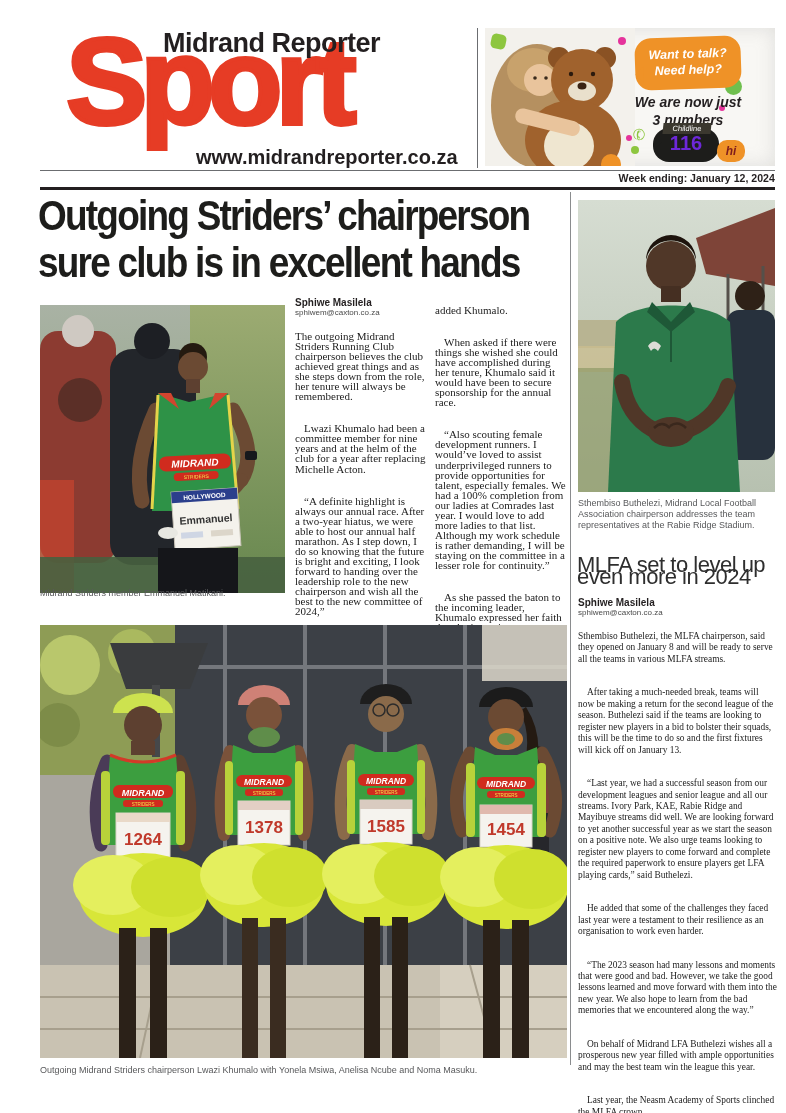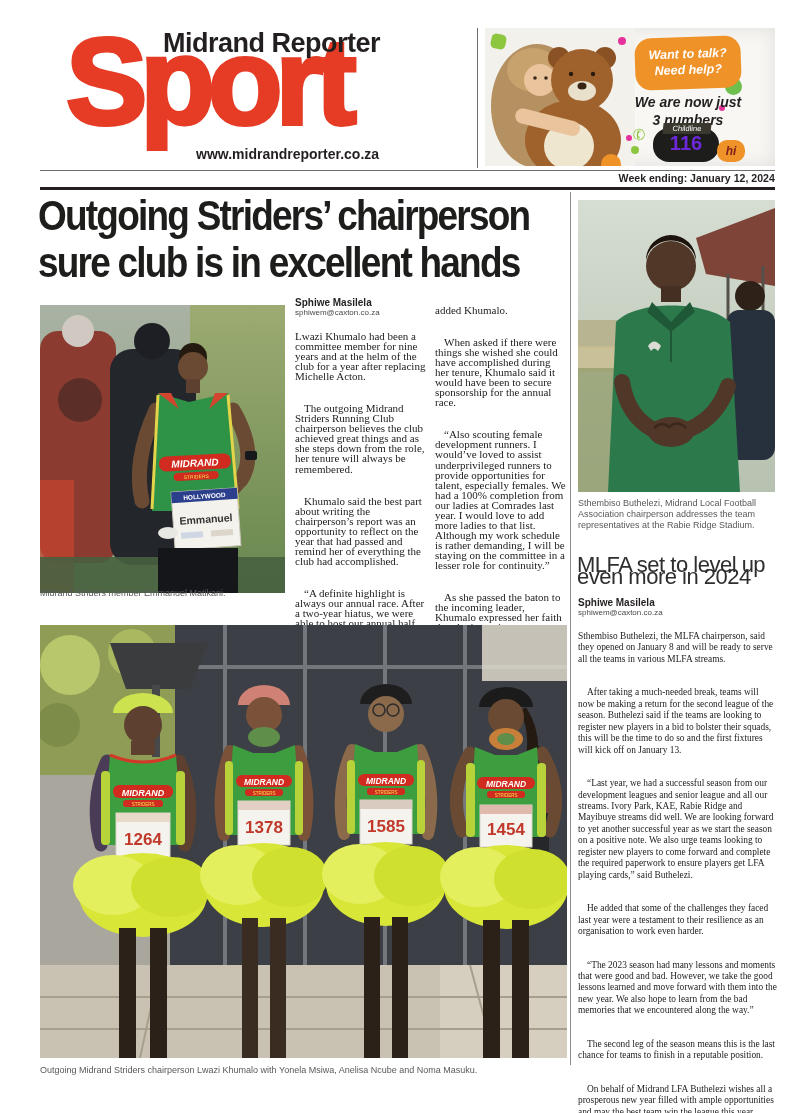--- a/index.html
+++ b/index.html
@@ -7,21 +7,21 @@
           font-family:"Liberation Serif", serif; color:#1a1a1a; }
   .abs { position:absolute; }
 
   
   .pub-name   { left:163px; top:28px; font-family:"Liberation Sans",sans-serif; font-weight:bold;
                 font-size:27px; letter-spacing:-0.5px; color:#231f20; }
   .sport-logo { left:66px; top:18px; font-family:"Liberation Sans",sans-serif; font-weight:bold;
                 font-size:122px; line-height:1.05; letter-spacing:-7px; color:#e63c25;
                 -webkit-text-stroke:4px #e63c25; }
   .site-url   { left:196px; top:146px; font-family:"Liberation Sans",sans-serif; font-weight:bold;
-                font-size:14px; color:#231f20;text-align:right; }
+                font-size:20px; color:#231f20;text-align:right; }
   .mast-divider { left:477px; top:28px; height:140px; width:0; border-left:1.5px solid #6b6d70; }
 
   
   .ad { left:485px; top:28px; width:290px; height:138px; background:#f8f7f4; overflow:hidden;
         box-shadow:inset 0 0 18px rgba(150,150,150,.25); }
   .ad * { position:absolute; }
   .dot { border-radius:50%; }
   .ad-bubble { left:150px; top:9px; width:106px; height:52px; background:#ef9227; border-radius:16px;
                transform:rotate(-2deg); color:#fff; font-family:"Liberation Sans",sans-serif;
                font-weight:bold; font-style:italic; font-size:12.5px; text-align:center; line-height:1.25;
@@ -200,23 +200,22 @@
       </g>
     </svg>
   </div>
   <div class="abs caption cap1">Midrand Striders member Emmanuel Matikani.</div>
 
   <div class="abs by-main">
     <div class="byline-name">Sphiwe Masilela</div>
     <div class="byline-email">sphiwem@caxton.co.za</div>
   </div>
   <div class="abs textcol col-main col1">
+      <p>The outgoing Midrand Striders Running Club chairperson believes the club achieved great things and as she steps down from the role, her tenure will always be remembered.</p>
       <p>Lwazi Khumalo had been a committee member for nine years and at the helm of the club for a year after replacing Michelle Acton.</p>
-      <p>The outgoing Midrand Striders Running Club chairperson believes the club achieved great things and as she steps down from the role, her tenure will always be remembered.</p>
-      <p>Khumalo said the best part about writing the chairperson’s report was an opportunity to reflect on the year that had passed and remind her of everything the club had accomplished.</p>
       <p>“A definite highlight is always our annual race. After a two-year hiatus, we were able to host our annual half marathon. As I step down, I do so knowing that the future is bright and exciting, I look forward to handing over the leadership role to the new chairperson and wish all the best to the new committee of 2024,”</p>
     </div>
   <div class="abs textcol col-main col2">
       <p>added Khumalo.</p>
       <p>When asked if there were things she wished she could have accomplished during her tenure, Khumalo said it would have been to secure sponsorship for the annual race.</p>
       <p>“Also scouting female development runners. I would’ve loved to assist underprivileged runners to provide opportunities for talent, especially females. We had a 100% completion from our ladies at Comrades last year. I would love to add more ladies to that list. Although my work schedule is rather demanding, I will be staying on the committee in a lesser role for continuity.”</p>
       <p>As she passed the baton to the incoming leader, Khumalo expressed her faith that the incoming chairperson, Tsenoli Tiheli– who has also been involved in the committee for several years and engaged with various stakeholders, would take the club to new heights. “I do not doubt that the future is in excellent hands.”</p>
     </div>
 
   <div class="abs main-divider"></div>
@@ -265,21 +264,20 @@
   <div class="abs by-side">
     <div class="byline-name">Sphiwe Masilela</div>
     <div class="byline-email">sphiwem@caxton.co.za</div>
   </div>
   <div class="abs textcol col-side">
       <p>Sthembiso Buthelezi, the MLFA chairperson, said they opened on January 8 and will be ready to serve all the teams in various MLFA streams.</p>
       <p>After taking a much-needed break, teams will now be making a return for the second league of the season. Buthelezi said if the teams are looking to register new players in a bid to bolster their squads, this will be the time to do so and the first fixtures will kick off on January 13.</p>
       <p>“Last year, we had a successful season from our development leagues and senior league and all our streams. Ivory Park, KAE, Rabie Ridge and Mayibuye streams did well. We are looking forward to yet another successful year as we start the season on a positive note. We also urge teams looking to register new players to come forward and complete the required paperwork to ensure players get LFA playing cards,” said Buthelezi.</p>
       <p>He added that some of the challenges they faced last year were a testament to their resilience as an organisation to work even harder.</p>
       <p>“The 2023 season had many lessons and moments that were good and bad. However, we take the good lessons learned and move forward with them into the new year. We also hope to learn from the bad memories that we encountered along the way.”</p>
-      <p>The second leg of the season means this is the last chance for teams to finish in a reputable position.</p>
       <p>On behalf of Midrand LFA Buthelezi wishes all a prosperous new year filled with ample opportunities and may the best team win the league this year.</p>
       <p>Last year, the Neasm Academy of Sports clinched the MLFA crown.</p>
     </div>
 
   <div class="abs photo photo-group">
     <svg width="527" height="433" viewBox="0 0 527 433">
       <rect width="527" height="433" fill="#a9a69e"></rect>
       <rect x="130" y="0" width="397" height="340" fill="#3c4046"></rect>
       <g stroke="#74777c" stroke-width="4">
         <line x1="185" y1="0" x2="185" y2="340"></line>

